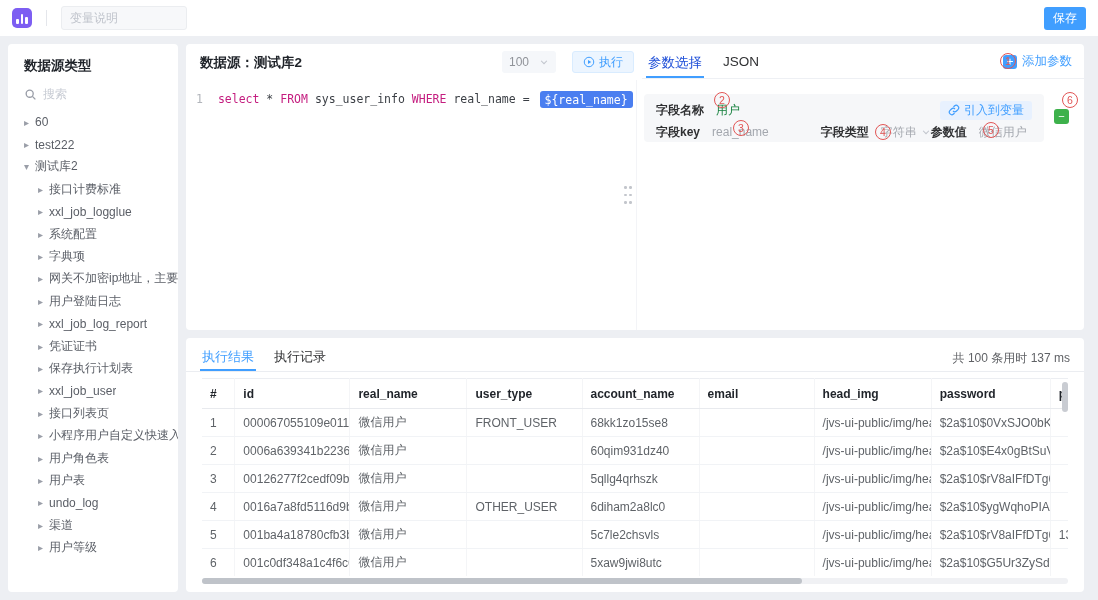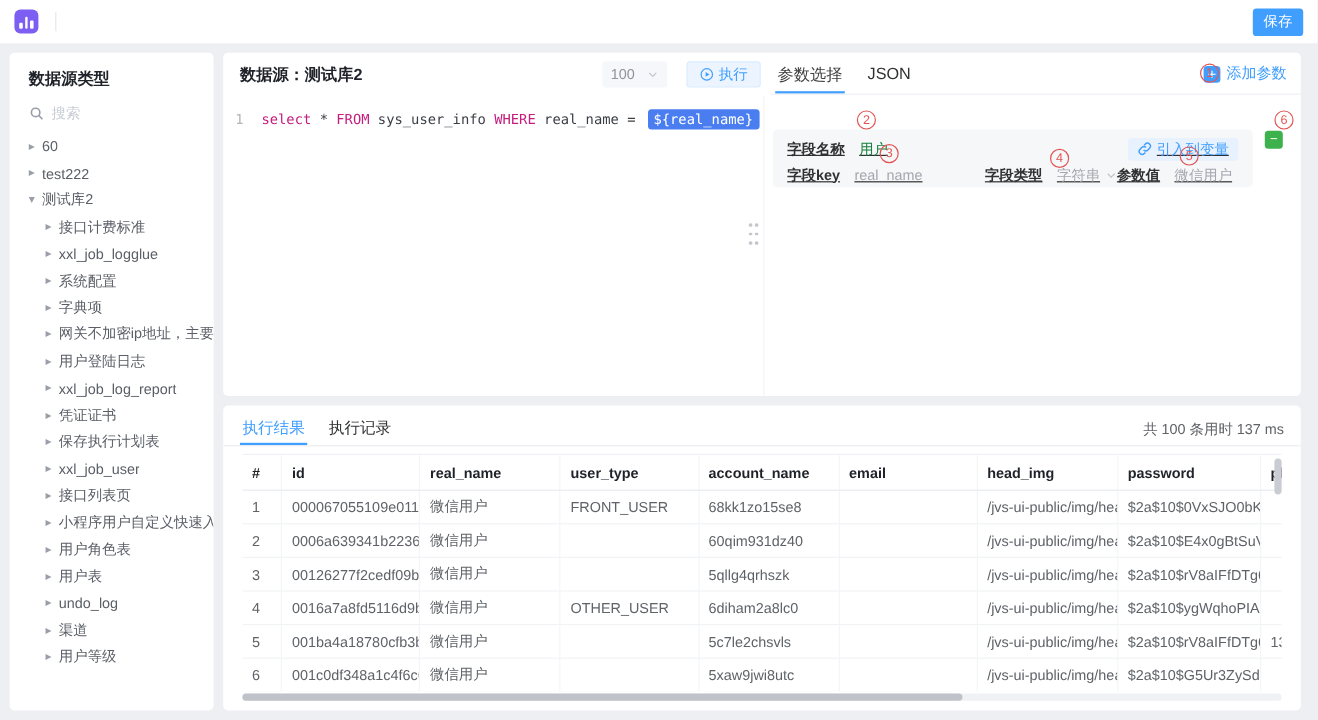--- a/index.html
+++ b/index.html
@@ -47,21 +47,21 @@
   
   .main-top { left:186px; top:44px; width:898px; height:286px; overflow:hidden; }
   .mt-title { position:absolute; left:14px; top:10px; font-size:13.5px; font-weight:bold; color:#1f2329; }
   .limit-select { position:absolute; left:316px; top:7px; width:54px; height:22px; background:#f5f7fa;
     border-radius:3px; display:flex; align-items:center; padding:0 7px; color:#909399; cursor:pointer; }
   .limit-select .chev { margin-left:auto; }
   .run-btn { position:absolute; left:386px; top:7px; width:62px; height:22px; background:#ecf5ff;
     border:1px solid #d9ecff; border-radius:3px; color:#409eff; font-size:12px; font-family:inherit;
     display:flex; align-items:center; justify-content:center; gap:4px; cursor:pointer; }
   .ptab { position:absolute; top:10px; font-size:13.5px; cursor:pointer; }
-  .ptab.active { color:#404040; }
+  .ptab.active { color:#1d4ed8; }
   .ptab.idle { color:#303133; }
   .ptab-underline { position:absolute; left:460px; top:32px; width:58px; height:2px; background:#409eff; }
   .ptab-divider { position:absolute; left:456px; right:0; top:34px; height:1px; background:#eef0f4; }
   .add-param { position:absolute; right:12px; top:9px; display:flex; align-items:center; gap:5px;
     color:#409eff; font-size:12.5px; cursor:pointer; }
   .plus-ico { width:14px; height:14px; background:#409eff; border-radius:3px; color:#fff;
     display:flex; align-items:center; justify-content:center; font-size:12px; line-height:1; }
 
   .sql-area { position:absolute; left:0; top:36px; width:450px; bottom:0; }
   .sql-line { padding:12px 0 0 10px; font-family:"DejaVu Sans Mono","Liberation Mono",monospace;
@@ -69,22 +69,22 @@
   .lineno { color:#b2b5bb; margin-right:8px; }
   .sql-kw { color:#c41d7f; }
   .sql-id { color:#3b3f45; }
   .sql-badge { background:#4a7ef0; color:#fff; border-radius:3px; padding:1.5px 5px; margin-left:3px; }
 
   .splitter-line { position:absolute; left:450px; top:36px; bottom:0; width:1px; background:#f3f4f7; }
   .drag-dots { position:absolute; left:437px; top:140px; width:10px; height:22px; display:grid;
     grid-template-columns:repeat(2,1fr); grid-template-rows:repeat(3,1fr); cursor:col-resize; }
   .drag-dots i { width:2.5px; height:2.5px; border-radius:50%; background:#c3c6cc; margin:auto; }
 
-  .param-card { position:absolute; left:458px; top:64px; width:400px; height:48px;
-    background:#f6f7f9; border-radius:4px; padding:7px 12px 0 12px;text-decoration:underline; }
+  .param-card { position:absolute; left:458px; top:50px; width:400px; height:48px;
+    background:#f6f7f9; border-radius:4px; padding:7px 12px 0 12px; }
   .pc-row { display:flex; align-items:center; height:18px; }
   .pc-row2 { margin-top:4px; }
   .pc-label { font-weight:bold; color:#303133; }
   .pc-val { color:#15803d; margin-left:12px; }
   .pc-gray { color:#a3a7ae; }
   .import-pill { margin-left:auto; background:#e8f1fe; color:#409eff; border-radius:3px;
     height:19px; display:flex; align-items:center; gap:4px; padding:0 8px; cursor:pointer; font-size:12px; }
   .chev { width:10px; height:10px; }
   .green-btn { position:absolute; left:868px; top:65px; width:15px; height:15px; background:#3db14b;
     border-radius:3px; color:#fff; display:flex; align-items:center; justify-content:center;
@@ -121,20 +121,21 @@
 </head>
 <body>
 
 <div class="topbar">
   <div class="logo">
       <i></i>
       <i></i>
       <i></i>
     </div>
   <div class="tb-divider"></div>
+  <input class="tb-input tb-desc" placeholder="变量说明" style="">
   <button class="save-btn">保存</button>
 </div>
 
 <div class="card sidebar">
   <div class="sb-title">数据源类型</div>
   <div class="sb-search">
     <svg width="13" height="13" viewBox="0 0 24 24" fill="none" stroke="#9a9ea8" stroke-width="2.5">
         <circle cx="10.5" cy="10.5" r="6.5"></circle>
         <line x1="15.5" y1="15.5" x2="21" y2="21"></line>
       </svg>

